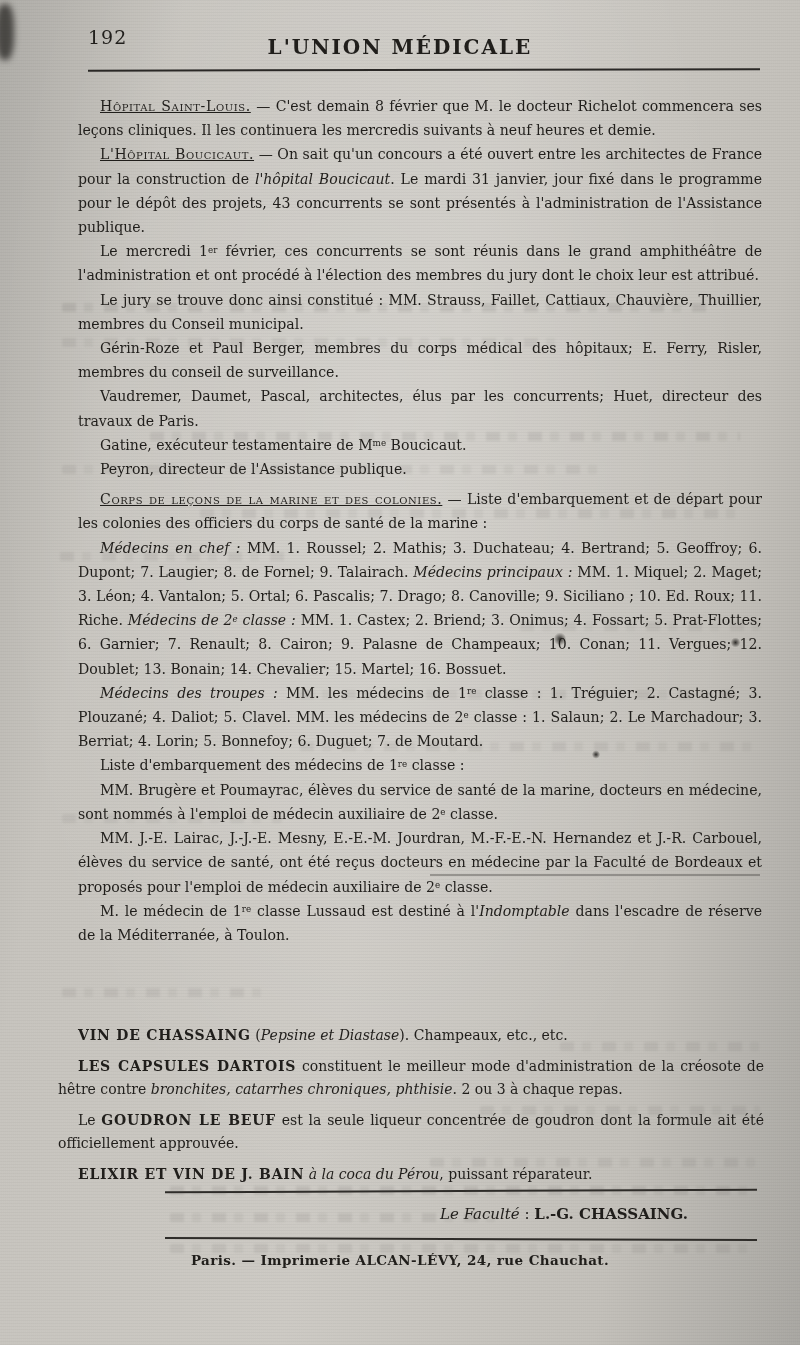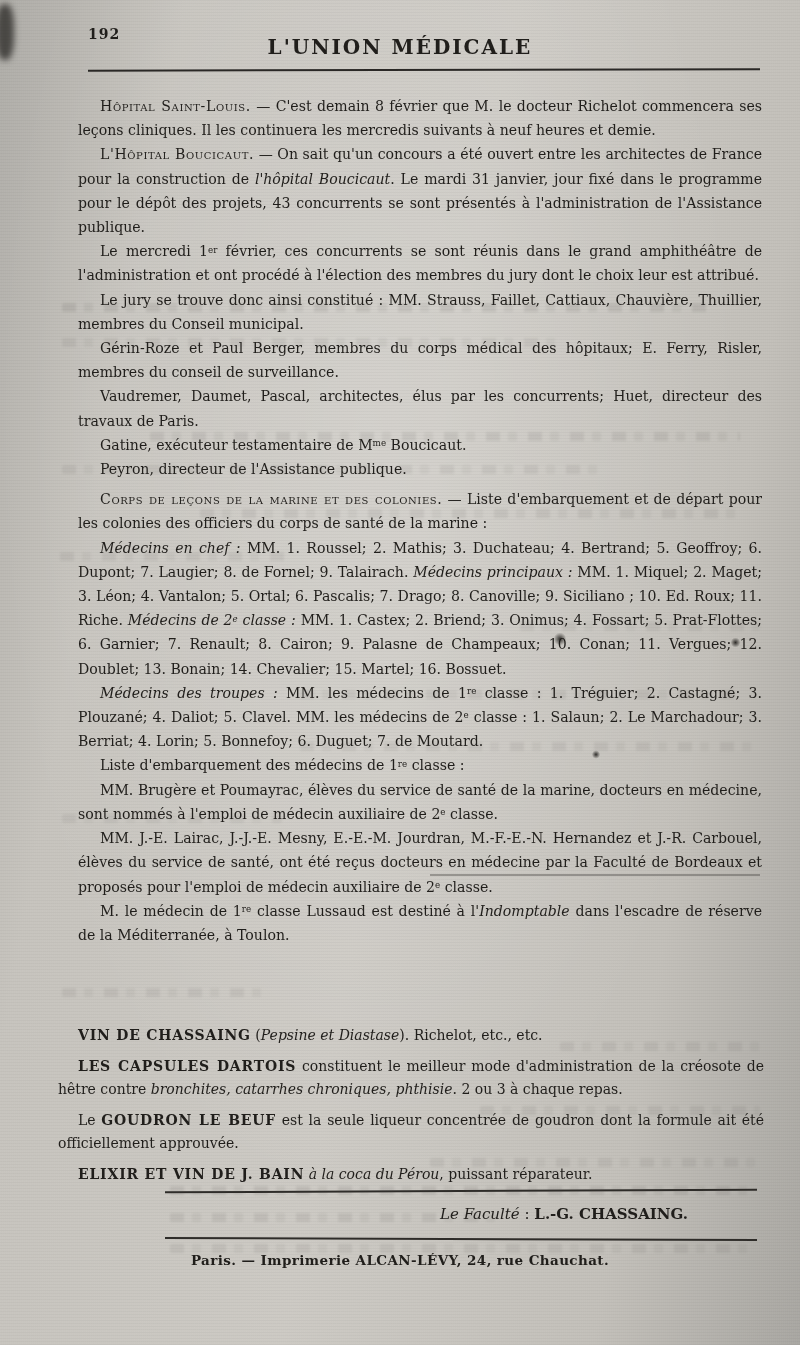--- a/index.html
+++ b/index.html
@@ -10,38 +10,38 @@
       radial-gradient(ellipse at 46% 32%, rgba(255,255,255,.16), transparent 62%),
       linear-gradient(100deg, #aeaca7, #c6c3bd 18%, #ccc9c3 50%, #c2bfb9 80%, #a8a6a1);
     background-color:#c0bdb7;
   }
   .grain{
     position:absolute; inset:0; pointer-events:none;
     background-image:
       repeating-linear-gradient(0deg, rgba(0,0,0,.028) 0 1px, transparent 1px 3px),
       repeating-linear-gradient(90deg, rgba(255,255,255,.03) 0 1px, transparent 1px 2px);
   }
-  .page-number{position:absolute; left:88px; top:26px; font-size:14px; font-weight:bold; letter-spacing:1px;text-align:center;}
+  .page-number{position:absolute; left:88px; top:26px; font-size:19px; font-weight:normal; letter-spacing:1px;text-align:center;}
   .journal-title{position:absolute; left:0; right:0; top:35px; margin:0; text-align:center;
     font-size:20px; font-weight:bold; letter-spacing:2px;}
   .header-rule{position:absolute; left:88px; top:69px; width:672px; height:2px; background:#2a2826;
     transform:rotate(-0.12deg); box-shadow:0 3px 0 -1px rgba(42,40,38,.35);}
   .main-text{position:absolute; left:78px; top:94px; width:684px;
     font-size:14.1px; line-height:24.2px; text-align:justify;}
   .main-text p{margin:0; text-indent:22px;}
   .mt6{margin-top:6px !important;}
   .ads{position:absolute; left:58px; top:1024px; width:706px;
     font-size:14px; line-height:23px; text-align:justify;}
   .ads p{margin:0 0 8px 0; text-indent:20px;}
   .ads .seg-b{letter-spacing:.8px;}
   .ad-dartois{text-indent:8px;}
   .seg-n{}
   .seg-i{font-style:italic;}
   .seg-b{font-weight:bold;}
-  .seg-sc{font-variant:small-caps; letter-spacing:.6px;}
+  .seg-sc{font-variant:small-caps; letter-spacing:.6px;text-decoration:underline;}
   .seg-sup,.seg-isup{font-size:.62em; line-height:0; vertical-align:.42em;margin-top:44px;}
   .seg-isup{font-style:italic;}
   .footer-rule{position:absolute; height:2px; background:#2e2c29; left:165px; width:592px;}
   .rule-1{top:1190px; transform:rotate(-0.25deg); box-shadow:0 3px 0 -1px rgba(46,44,41,.4);}
   .rule-2{top:1238px; transform:rotate(0.18deg); box-shadow:0 -3px 0 -1px rgba(46,44,41,.3);}
   .gerant{position:absolute; top:1205px; right:112px; margin:0; font-size:15px;}
   .imprimerie{position:absolute; top:1252px; left:0; right:0; margin:0; text-align:center;
     font-size:13.5px; font-weight:bold; letter-spacing:.4px;}
   .bleed{position:absolute; height:9px; border-radius:2px; pointer-events:none;
     background:repeating-linear-gradient(90deg, rgba(70,68,64,.20) 0 14px, transparent 14px 22px,
@@ -78,21 +78,21 @@
     <p class="mt6"><span class="seg-sc">Corps de leçons de la marine et des colonies.</span><span class="seg-n"> — Liste d'embarquement et de départ pour les colonies des officiers du corps de santé de la marine :</span></p>
     <p><span class="seg-i">Médecins en chef :</span><span class="seg-n"> MM. 1. Roussel; 2. Mathis; 3. Duchateau; 4. Bertrand; 5. Geoffroy; 6. Dupont; 7. Laugier; 8. de Fornel; 9. Talairach. </span><span class="seg-i">Médecins principaux :</span><span class="seg-n"> MM. 1. Miquel; 2. Maget; 3. Léon; 4. Vantalon; 5. Ortal; 6. Pascalis; 7. Drago; 8. Canoville; 9. Siciliano ; 10. Ed. Roux; 11. Riche. </span><span class="seg-i">Médecins de 2</span><span class="seg-isup">e</span><span class="seg-i"> classe :</span><span class="seg-n"> MM. 1. Castex; 2. Briend; 3. Onimus; 4. Fossart; 5. Prat-Flottes; 6. Garnier; 7. Renault; 8. Cairon; 9. Palasne de Champeaux; 10. Conan; 11. Vergues; 12. Doublet; 13. Bonain; 14. Chevalier; 15. Martel; 16. Bossuet.</span></p>
     <p><span class="seg-i">Médecins des troupes :</span><span class="seg-n"> MM. les médecins de 1</span><span class="seg-sup">re</span><span class="seg-n"> classe : 1. Tréguier; 2. Castagné; 3. Plouzané; 4. Daliot; 5. Clavel. MM. les médecins de 2</span><span class="seg-sup">e</span><span class="seg-n"> classe : 1. Salaun; 2. Le Marchadour; 3. Berriat; 4. Lorin; 5. Bonnefoy; 6. Duguet; 7. de Moutard.</span></p>
     <p><span class="seg-n">Liste d'embarquement des médecins de 1</span><span class="seg-sup">re</span><span class="seg-n"> classe :</span></p>
     <p><span class="seg-n">MM. Brugère et Poumayrac, élèves du service de santé de la marine, docteurs en médecine, sont nommés à l'emploi de médecin auxiliaire de 2</span><span class="seg-sup">e</span><span class="seg-n"> classe.</span></p>
     <p><span class="seg-n">MM. J.-E. Lairac, J.-J.-E. Mesny, E.-E.-M. Jourdran, M.-F.-E.-N. Hernandez et J.-R. Carbouel, élèves du service de santé, ont été reçus docteurs en médecine par la Faculté de Bordeaux et proposés pour l'emploi de médecin auxiliaire de 2</span><span class="seg-sup">e</span><span class="seg-n"> classe.</span></p>
     <p><span class="seg-n">M. le médecin de 1</span><span class="seg-sup">re</span><span class="seg-n"> classe Lussaud est destiné à l'</span><span class="seg-i">Indomptable</span><span class="seg-n"> dans l'escadre de réserve de la Méditerranée, à Toulon.</span></p>
   </main>
 
   <section class="ads">
-    <p><span class="seg-b">VIN DE CHASSAING</span><span class="seg-n"> (</span><span class="seg-i">Pepsine et Diastase</span><span class="seg-n">). Richelot, etc., etc.</span></p>
+    <p><span class="seg-b">VIN DE CHASSAING</span><span class="seg-n"> (</span><span class="seg-i">Pepsine et Diastase</span><span class="seg-n">). Champeaux, etc., etc.</span></p>
     <p class="ad-dartois"><span class="seg-b">LES CAPSULES DARTOIS</span><span class="seg-n"> constituent le meilleur mode d'administration de la créosote de hêtre contre </span><span class="seg-i">bronchites, catarrhes chroniques, phthisie</span><span class="seg-n">. 2 ou 3 à chaque repas.</span></p>
     <p><span class="seg-n">Le </span><span class="seg-b">GOUDRON LE BEUF</span><span class="seg-n"> est la seule liqueur concentrée de goudron dont la formule ait été officiellement approuvée.</span></p>
     <p><span class="seg-b">ELIXIR ET VIN DE J. BAIN</span><span class="seg-i"> à la coca du Pérou</span><span class="seg-n">, puissant réparateur.</span></p>
   </section>
 
   <footer>
     <div class="footer-rule rule-1"></div>
     <p class="gerant"><span class="seg-i">Le Faculté</span><span class="seg-n"> : </span><span class="seg-b">L.-G. CHASSAING.</span></p>
     <div class="footer-rule rule-2"></div>
     <p class="imprimerie"><span class="seg-n">Paris. — Imprimerie ALCAN-LÉVY, 24, rue Chauchat.</span></p>

